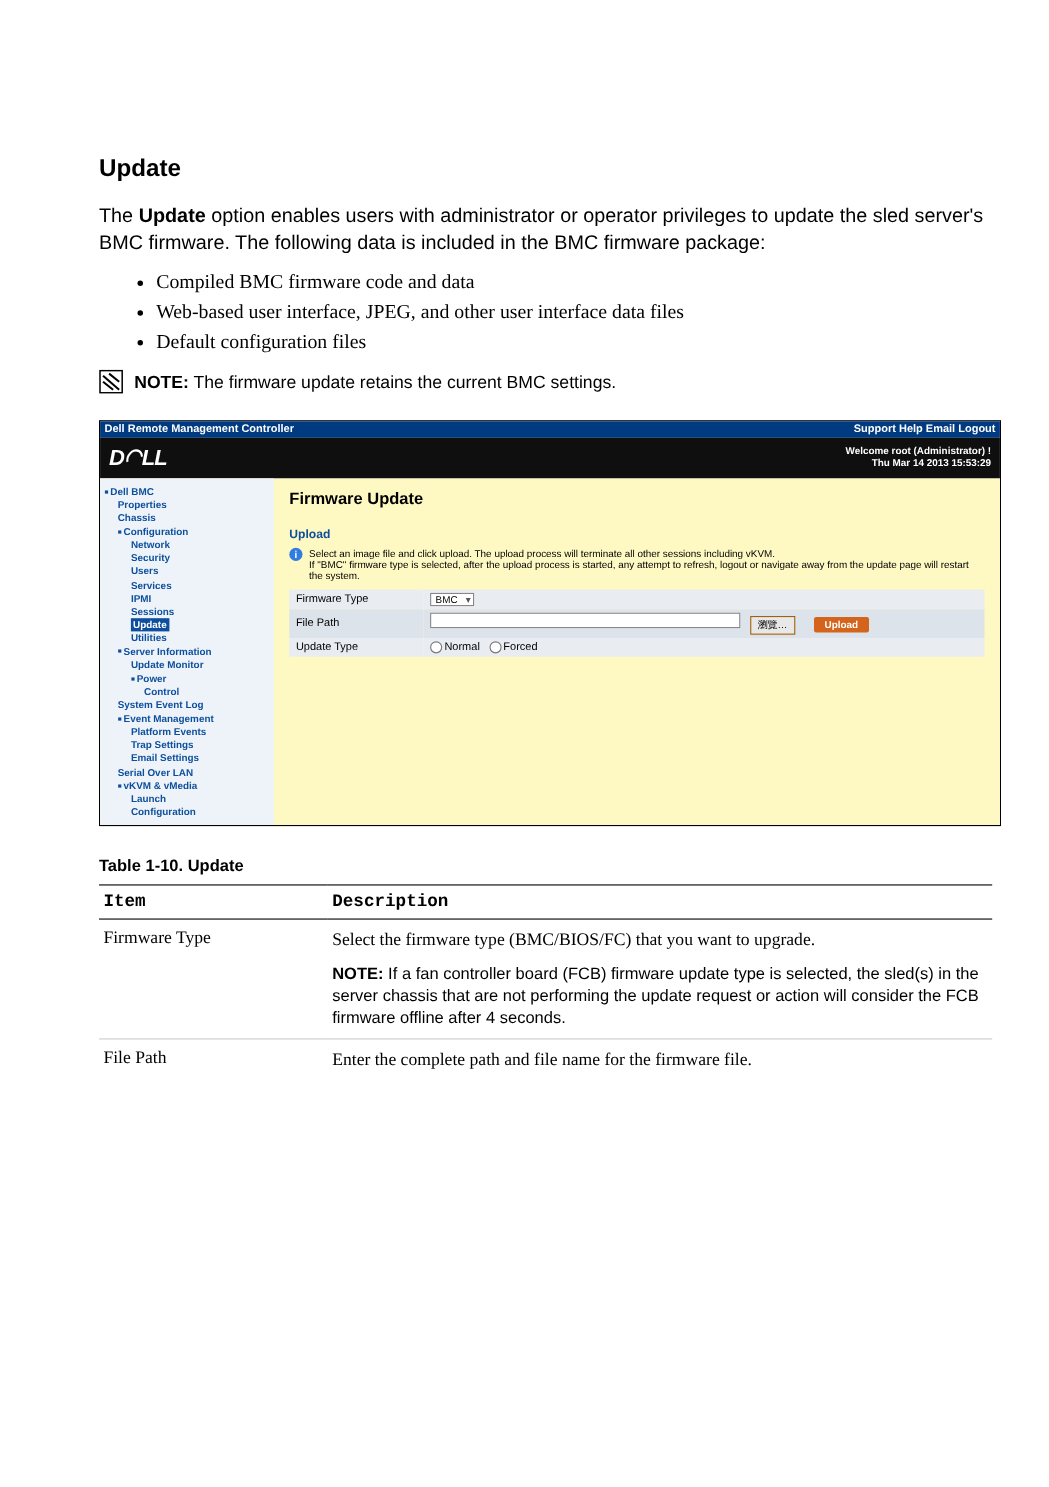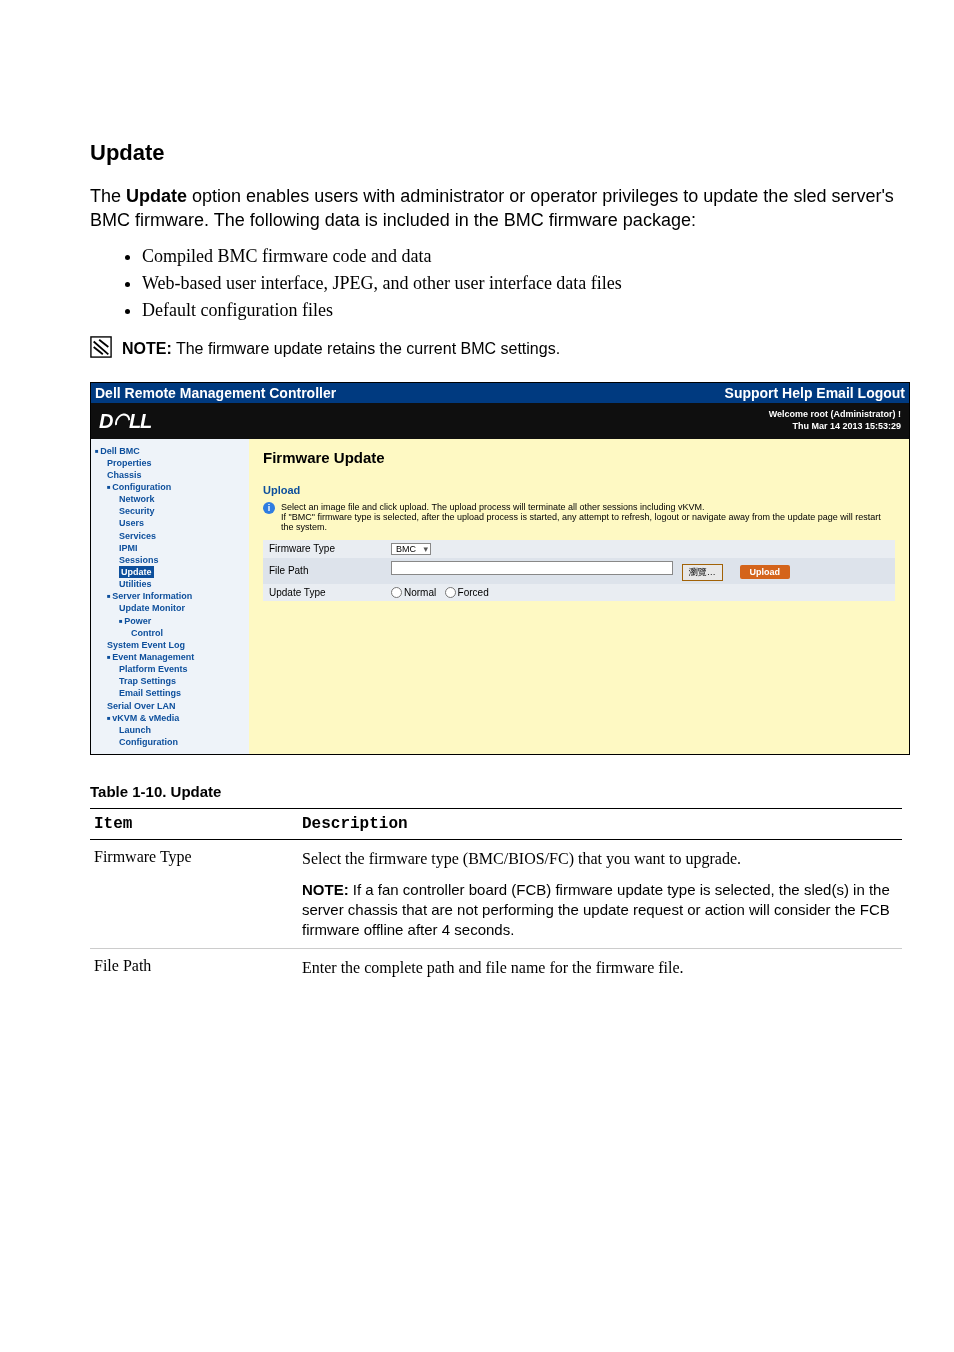--- a/index.html
+++ b/index.html
@@ -60,21 +60,21 @@
     width: 820px;
     margin: 0 auto;
     border: 1px solid #000;
     box-sizing: border-box;
   }
   .shot-topbar {
     background: #003a80;
     color: #fff;
     display: flex;
     justify-content: space-between;
-    font-size: 14px;
+    font-size: 10px;
     font-weight: bold;
     padding: 2px 4px;
   }
   .shot-header {
     background: #0f0f0f;
     display: flex;
     justify-content: space-between;
     align-items: center;
     padding: 6px 8px;
   }

